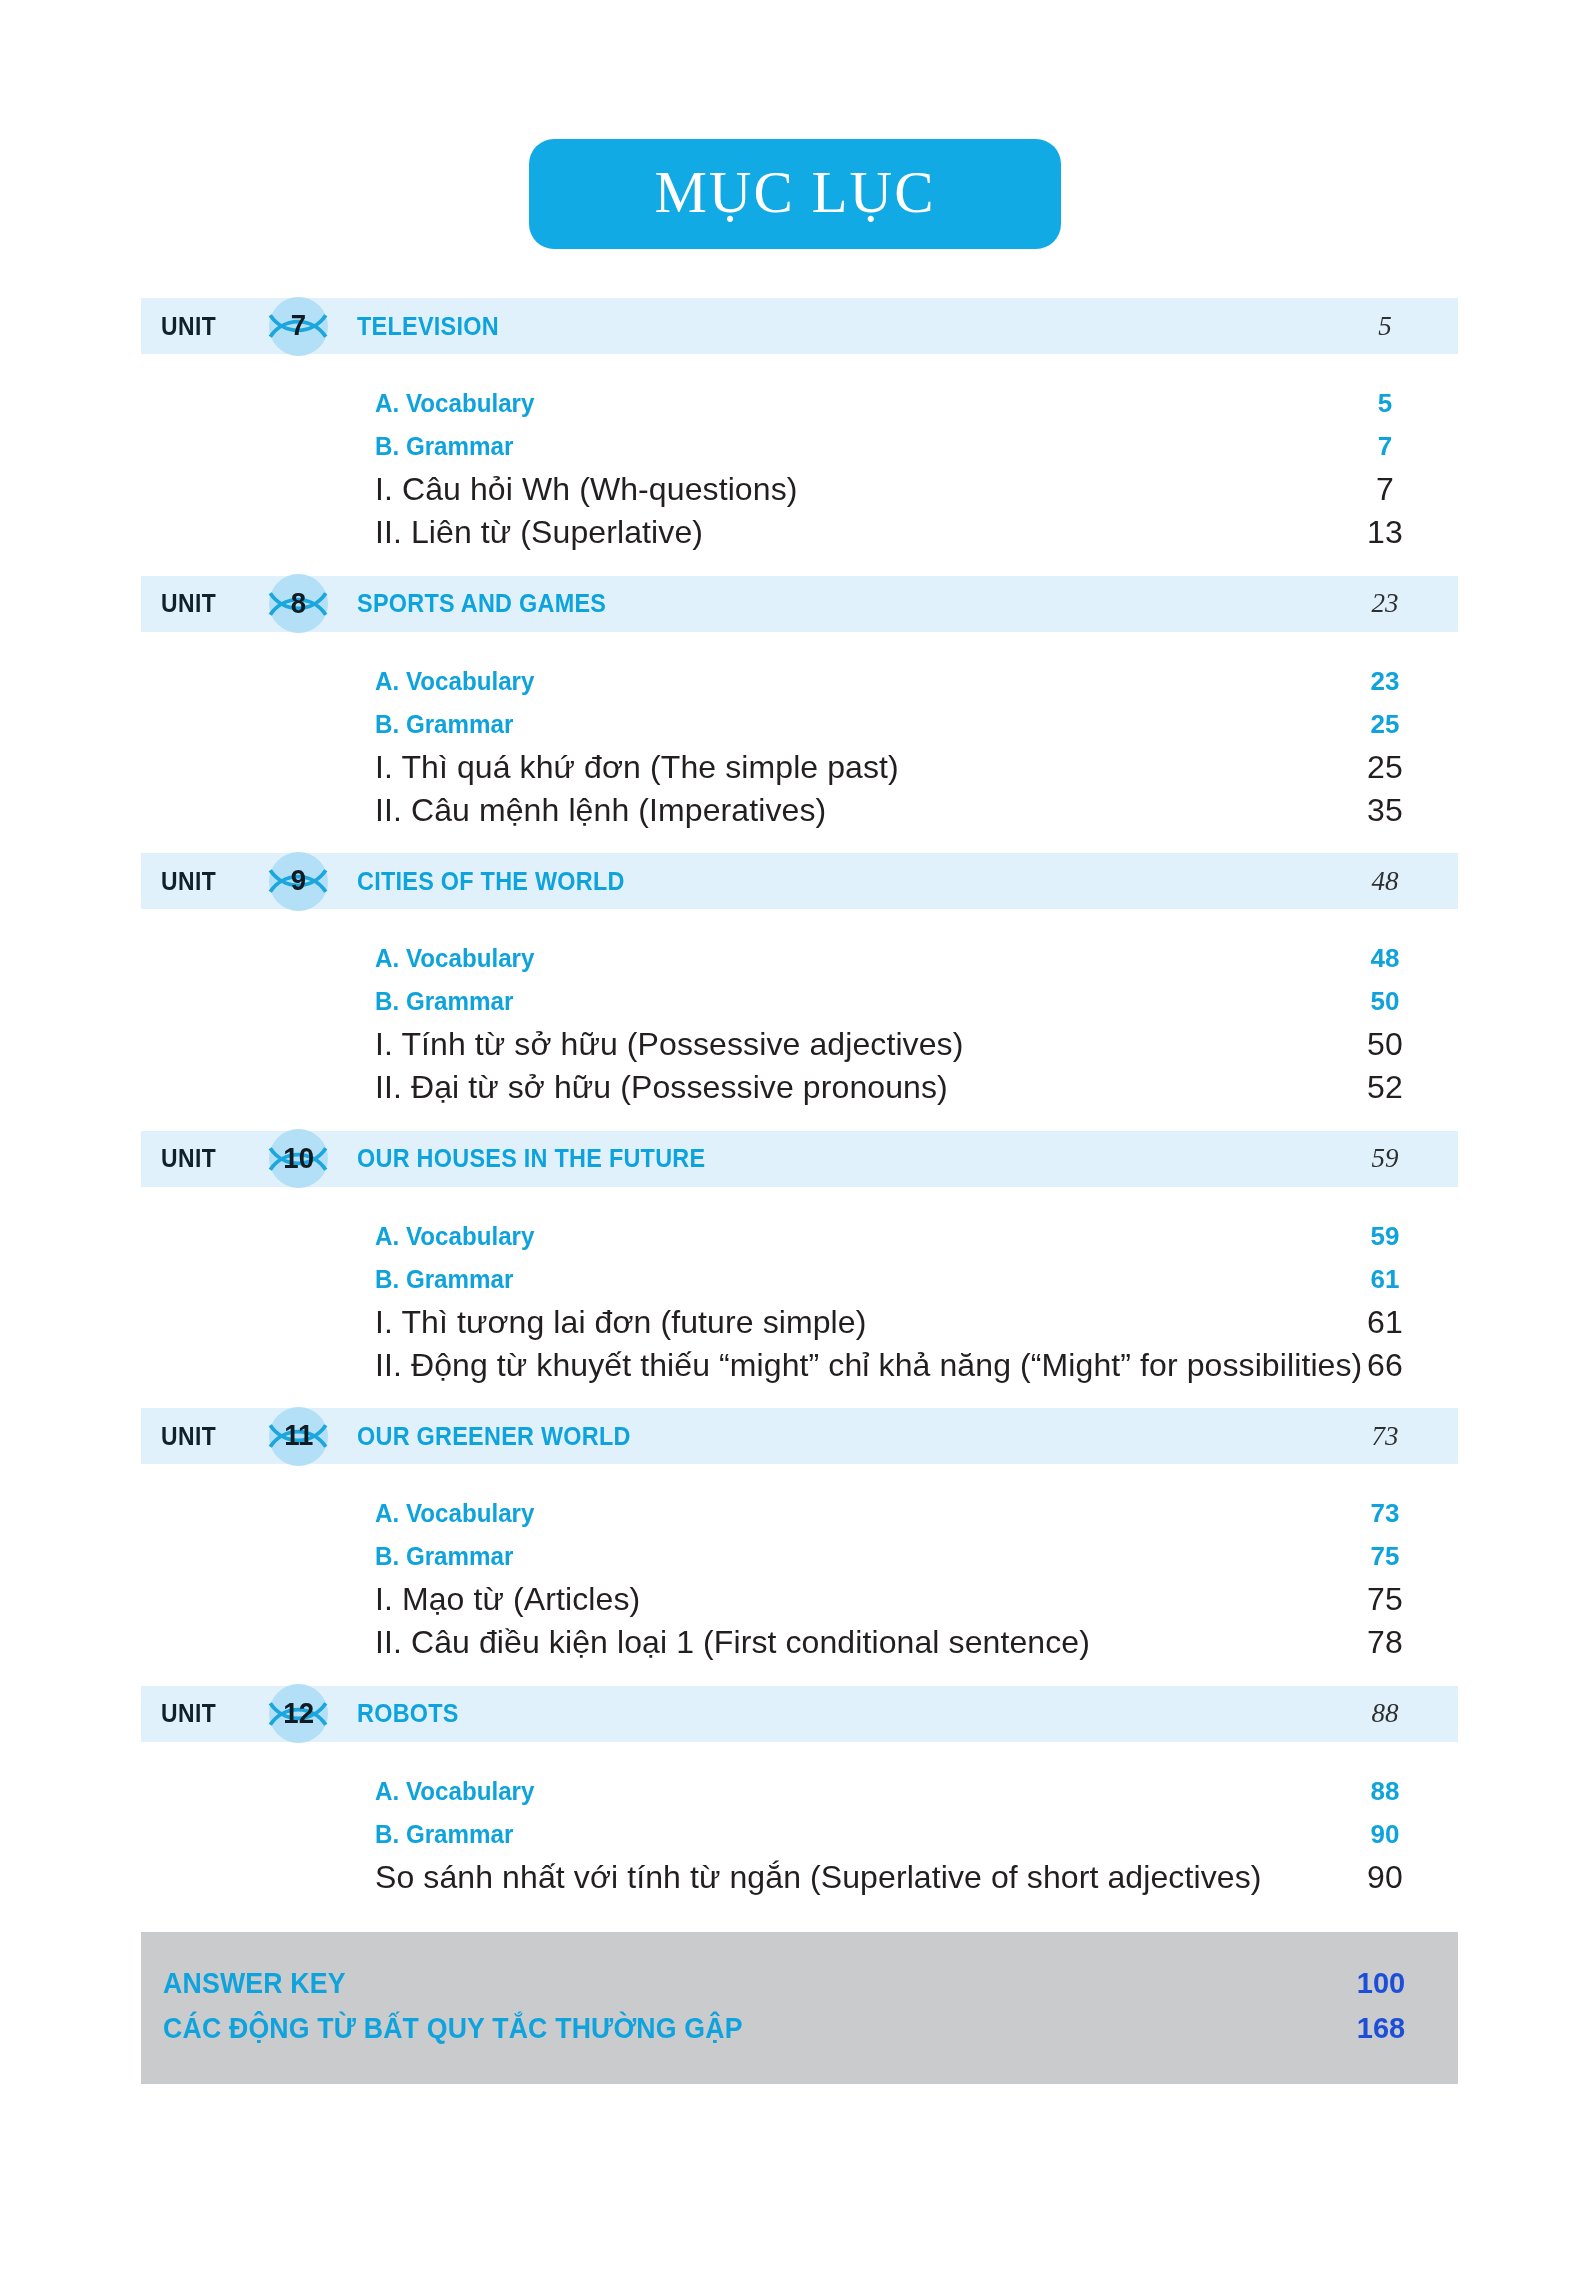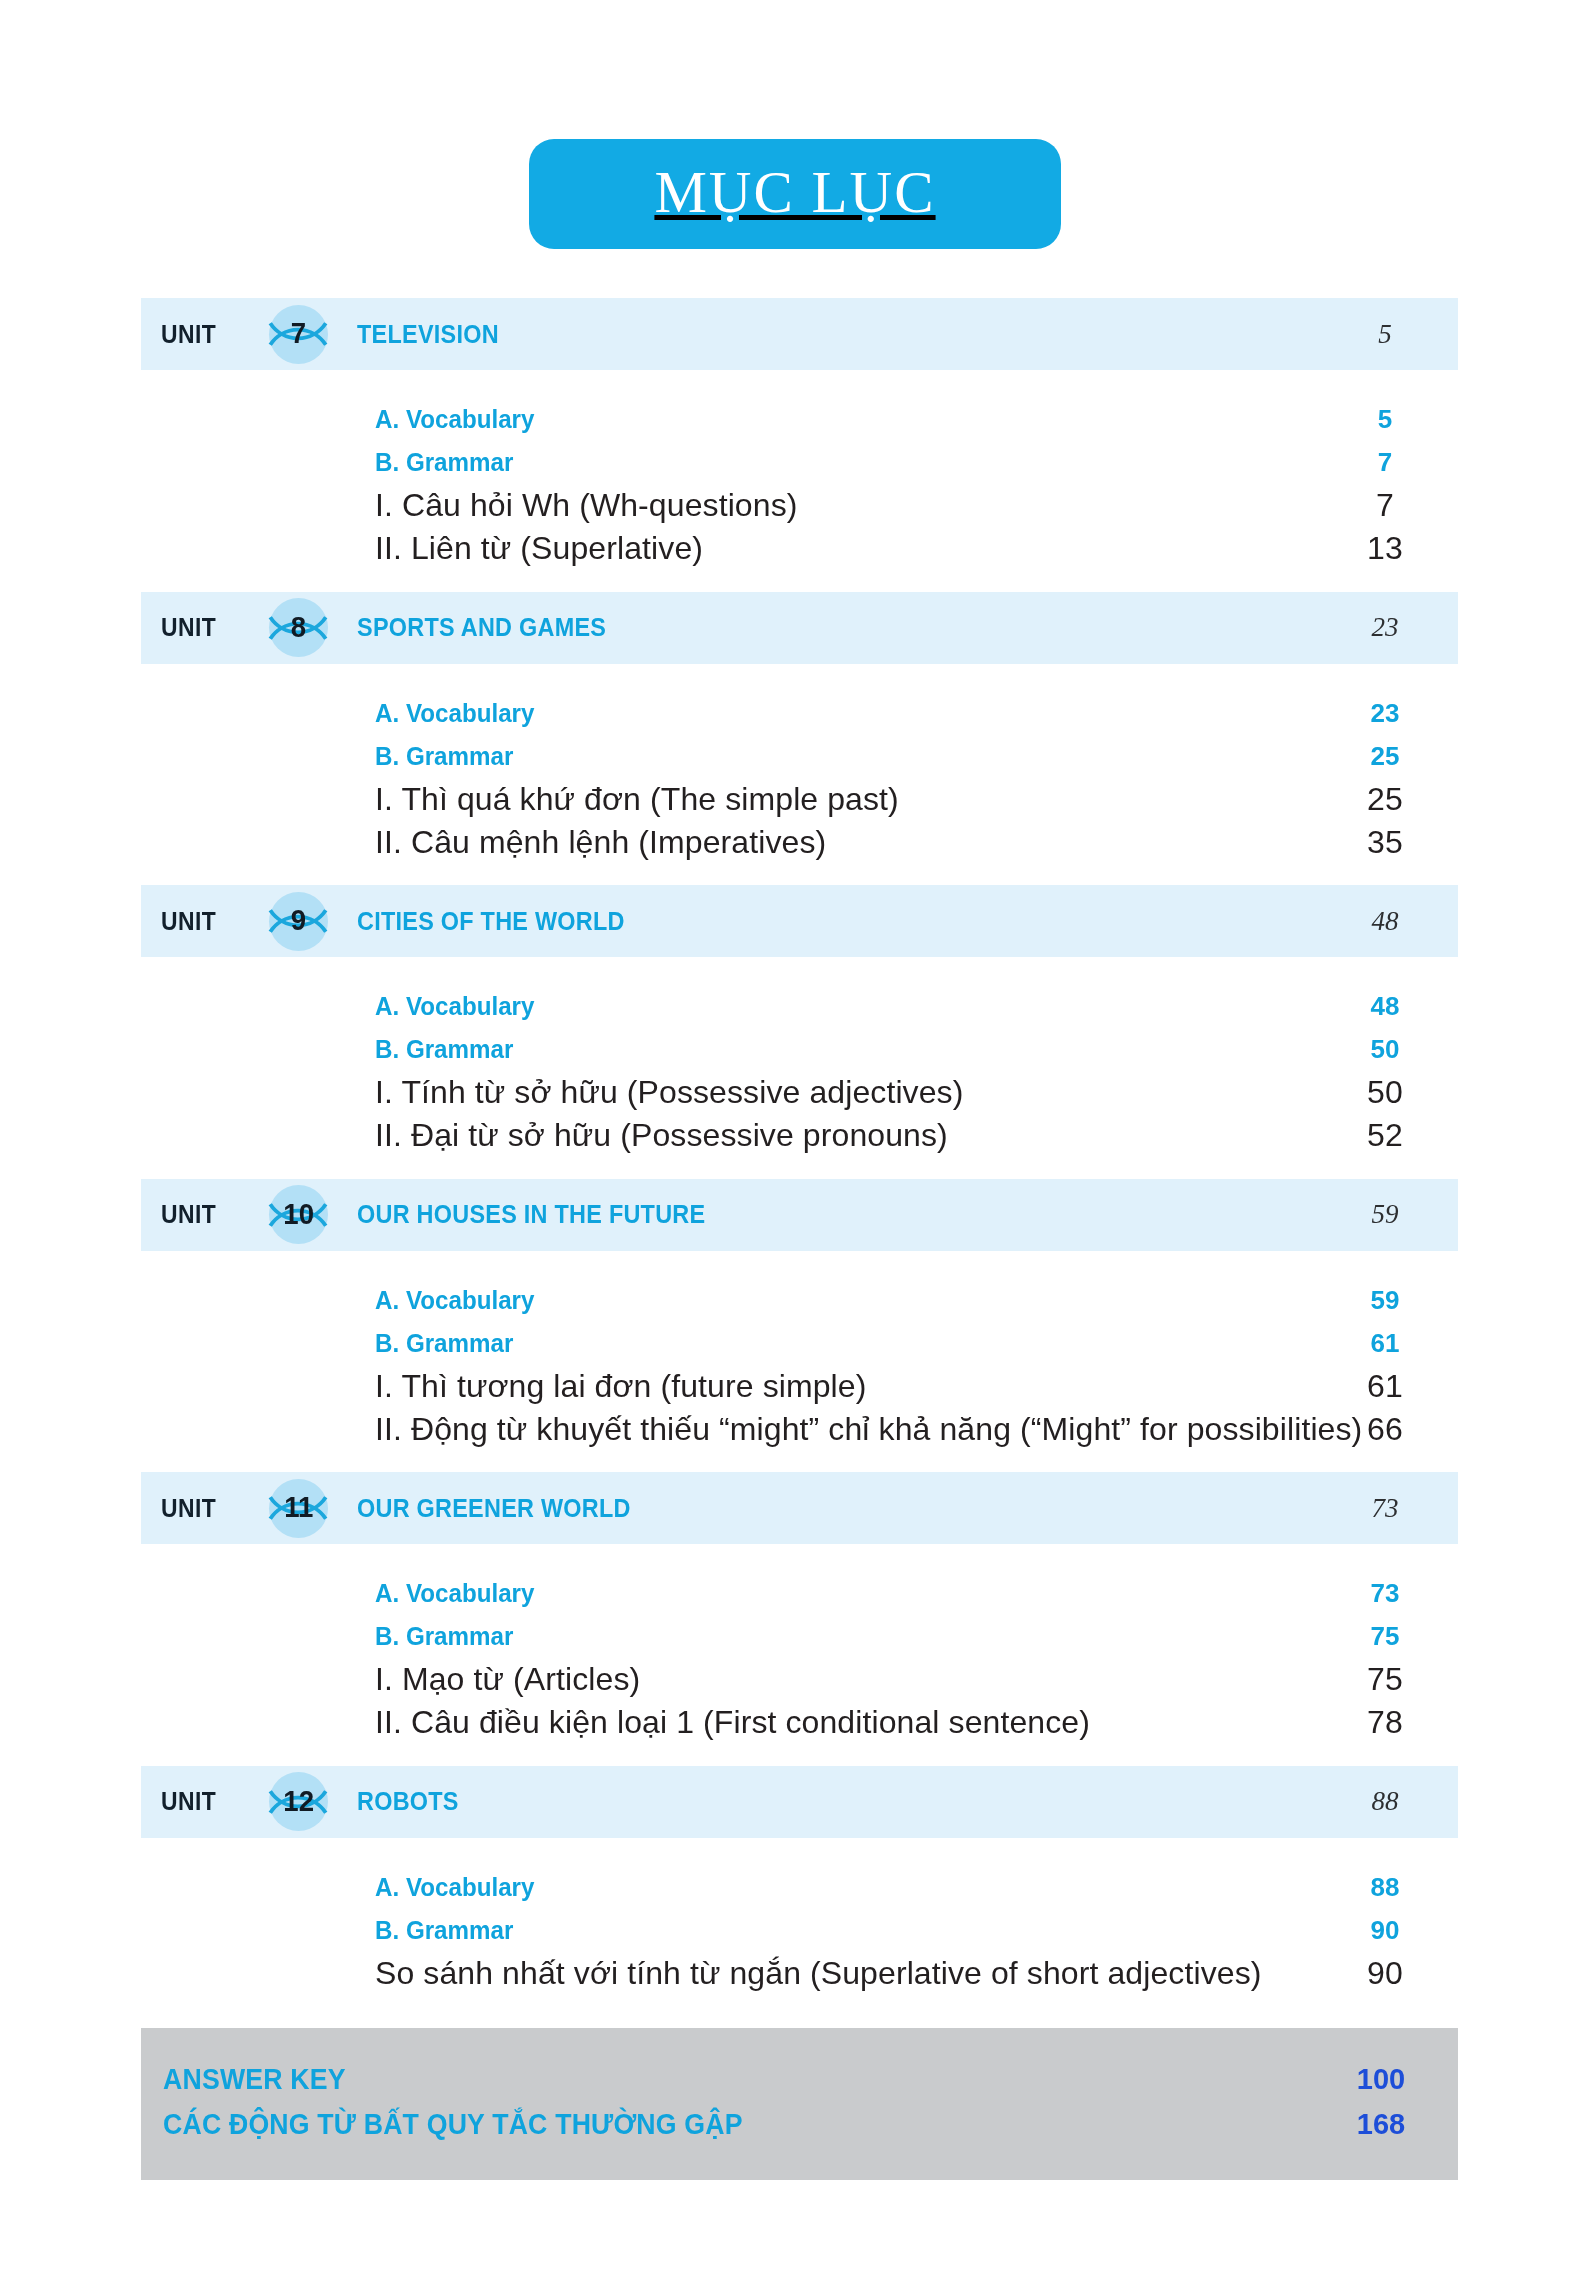--- a/index.html
+++ b/index.html
@@ -25,21 +25,20 @@
     justify-content: center;
   }
   .title-banner {
     background: #12aae4;
     border-radius: 25px;
     width: 532px;
     height: 110px;
     display: flex;
     align-items: center;
     justify-content: center;
-    text-decoration: underline;
   }
   .title-banner span {
     color: #ffffff;
     font-family: "Liberation Serif", serif;
     font-size: 59px;
     font-weight: 400;
     letter-spacing: 2px;
     line-height: 1;
     padding-bottom: 3.9px;
   }
@@ -48,21 +47,21 @@
   .content {
     position: absolute;
     top: 298px;
     left: 141px;
     width: 1317px;
   }
 
   
   .unit-band {
     position: relative;
-    height: 72px;
+    height: 56px;
     background: #e0f1fb;
     display: flex;
     align-items: center;
     margin-bottom: 0;
   }
   .unit-label {
     color: #12202c;
     font-size: 26px;
     font-weight: 700;
     letter-spacing: 0.5px;

